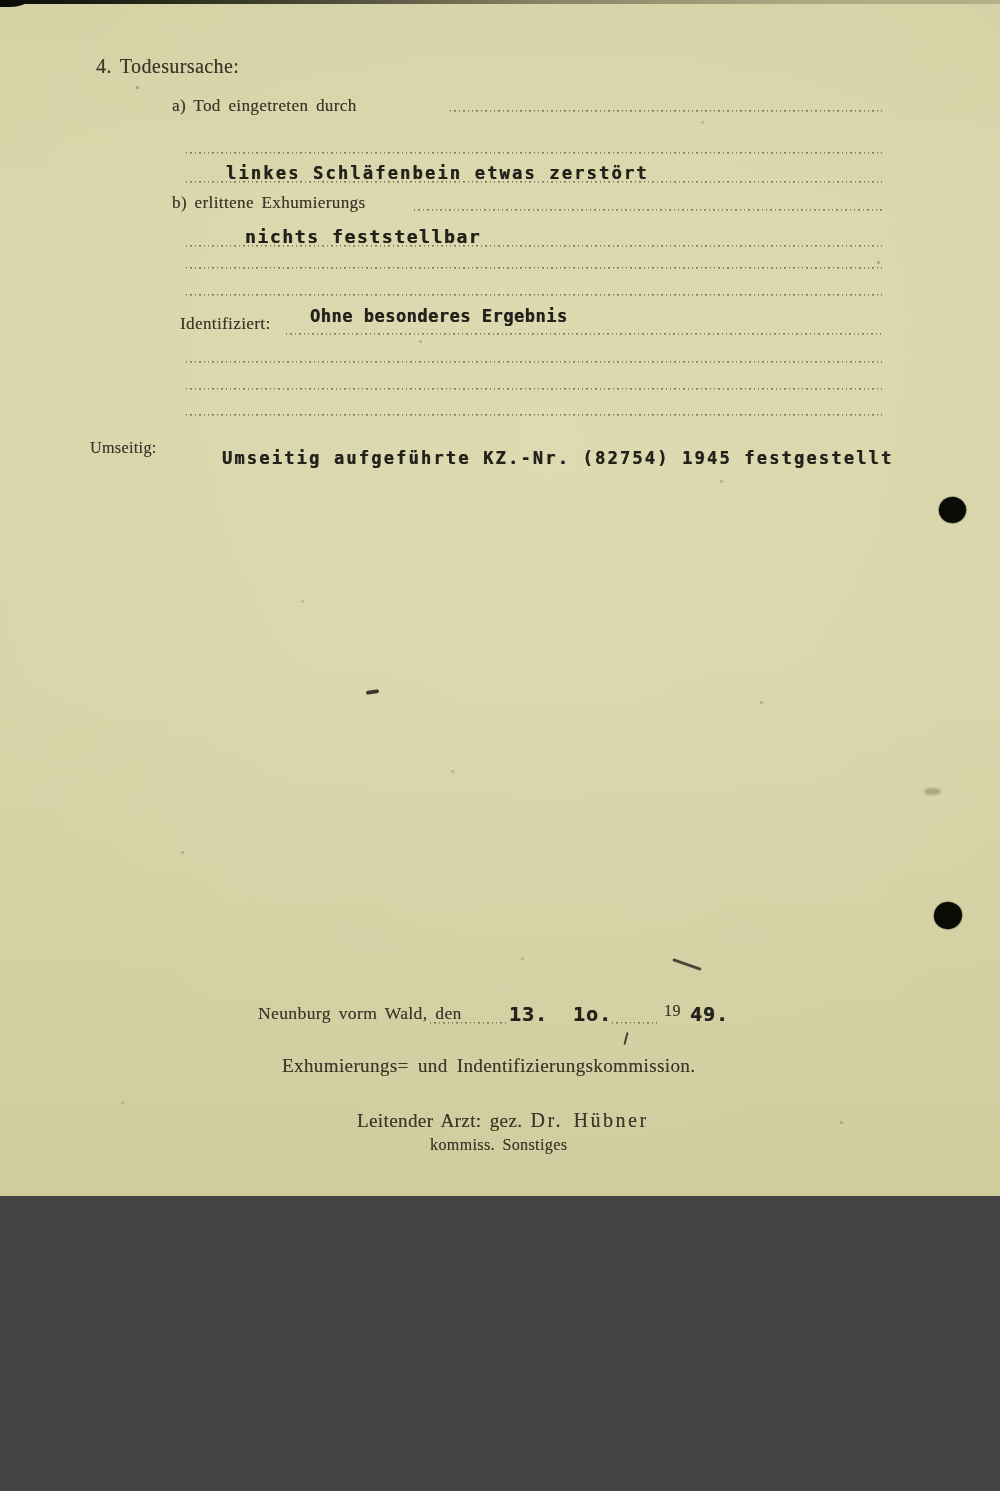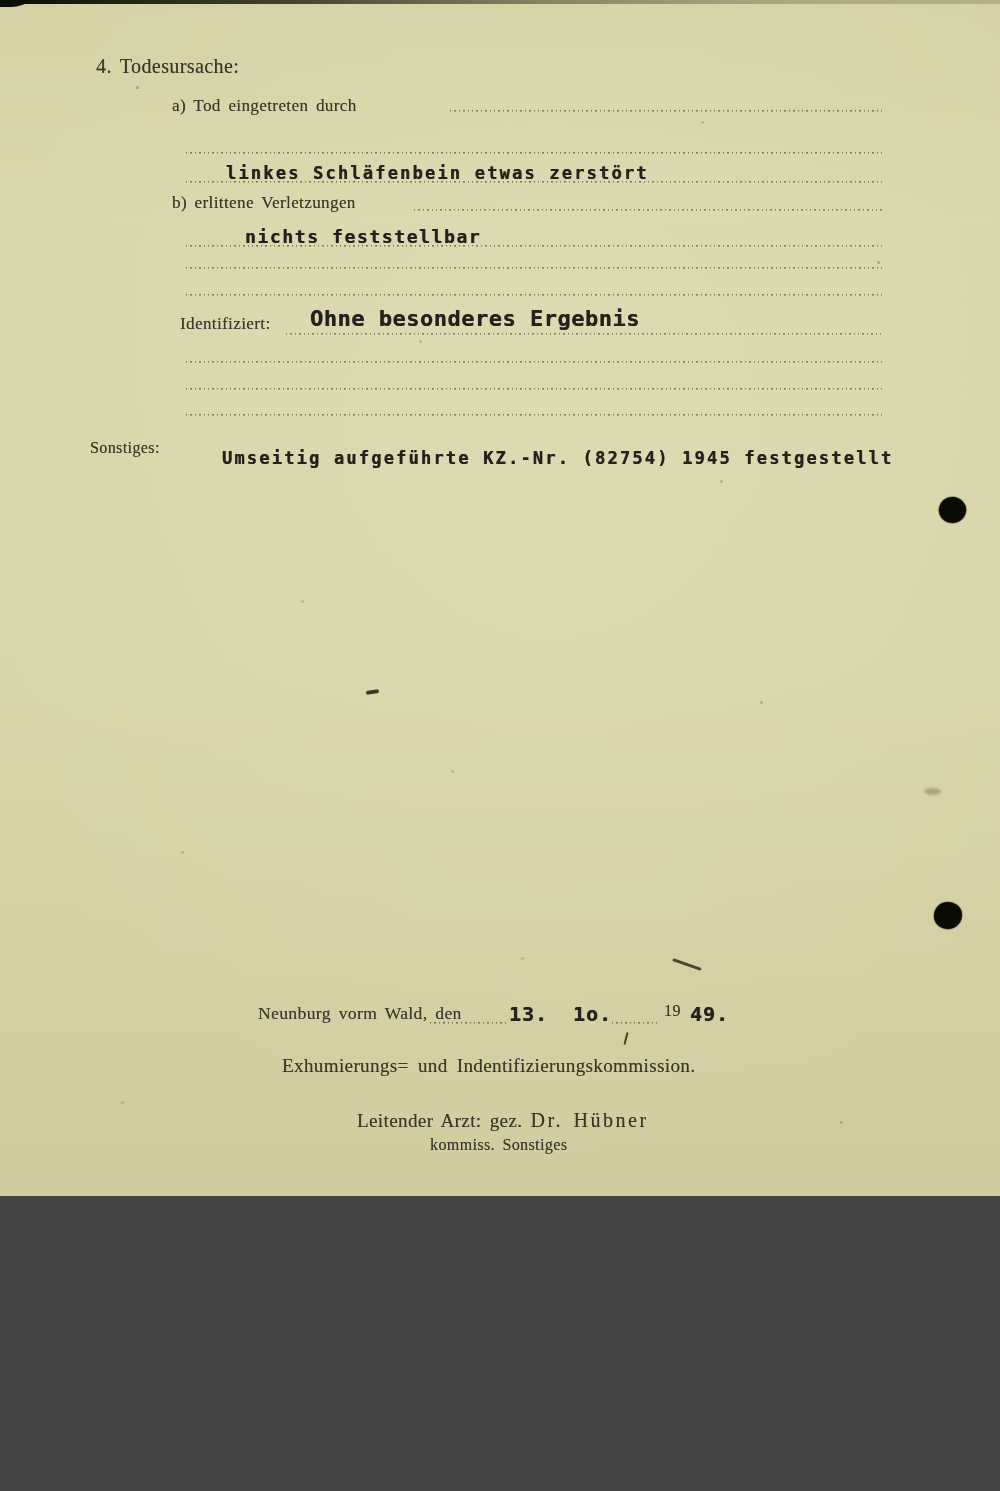--- a/index.html
+++ b/index.html
@@ -86,38 +86,38 @@
 
   <div class="abs printed" style="left:96px;top:55px;font-size:20px;">4. Todesursache:</div>
 
   <div class="abs printed" style="left:172px;top:96px;font-size:17px;">a) Tod eingetreten durch</div>
   <div class="abs dots" style="left:450px;top:110px;width:432px;"></div>
 
   <div class="abs dots" style="left:186px;top:152px;width:696px;"></div>
   <div class="abs dots" style="left:186px;top:181px;width:696px;"></div>
   <div class="abs typed" style="left:226px;top:163px;font-size:17px;letter-spacing:2.2px;">linkes Schläfenbein etwas zerstört</div>
 
-  <div class="abs printed" style="left:172px;top:193px;font-size:17px;">b) erlittene Verletzungen</div>
+  <div class="abs printed" style="left:172px;top:193px;font-size:17px;">b) erlittene Exhumierungs</div>
   <div class="abs dots" style="left:414px;top:209px;width:468px;"></div>
 
   <div class="abs dots" style="left:186px;top:245px;width:696px;"></div>
   <div class="abs typed" style="left:245px;top:226px;font-size:18px;letter-spacing:1.6px;">nichts feststellbar</div>
 
   <div class="abs dots" style="left:186px;top:267px;width:696px;"></div>
   <div class="abs dots" style="left:186px;top:294px;width:696px;"></div>
 
   <div class="abs printed" style="left:180px;top:314px;font-size:17px;">Identifiziert:</div>
   <div class="abs dots" style="left:286px;top:333px;width:596px;"></div>
-  <div class="abs typed" style="left:310px;top:306px;font-size:22px;letter-spacing:0.5px;">Ohne besonderes Ergebnis</div>
+  <div class="abs typed" style="left:310px;top:306px;font-size:17px;letter-spacing:0.5px;">Ohne besonderes Ergebnis</div>
 
   <div class="abs dots" style="left:186px;top:361px;width:696px;"></div>
   <div class="abs dots" style="left:186px;top:388px;width:696px;"></div>
   <div class="abs dots" style="left:186px;top:414px;width:696px;"></div>
 
-  <div class="abs printed" style="left:90px;top:439px;font-size:16px;">Sonstiges:</div>
+  <div class="abs printed" style="left:90px;top:439px;font-size:16px;">Umseitig:</div>
   <div class="abs typed" style="left:222px;top:448px;font-size:17px;letter-spacing:2.2px;">Umseitig aufgeführte KZ.-Nr. (82754)  1945 festgestellt</div>
 
   <div class="abs blot" style="left:939px;top:497px;width:27px;height:26px;transform:rotate(8deg);"></div>
   <div class="abs blot" style="left:934px;top:902px;width:28px;height:27px;transform:rotate(-6deg);"></div>
 
   <div class="abs" style="left:366px;top:690px;width:13px;height:4px;background:#3a382c;border-radius:2px;transform:rotate(-8deg);"></div>
   <div class="abs" style="left:672px;top:963px;width:30px;height:2.5px;background:#4a4738;border-radius:1px;transform:rotate(19deg);"></div>
   <div class="abs" style="left:625px;top:1032px;width:2px;height:13px;background:#45422f;border-radius:1px;transform:rotate(14deg);"></div>
   <div class="abs" style="left:924px;top:788px;width:17px;height:7px;background:rgba(116,111,85,0.45);border-radius:50%;filter:blur(1px);"></div>
 

